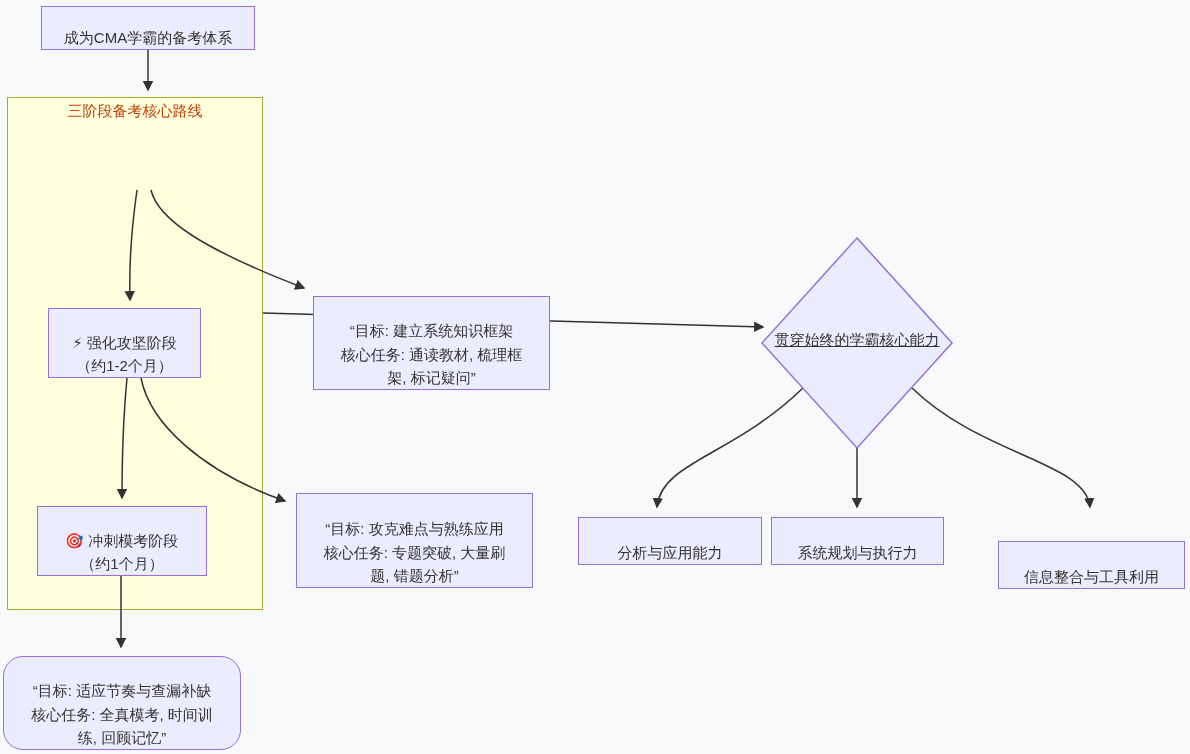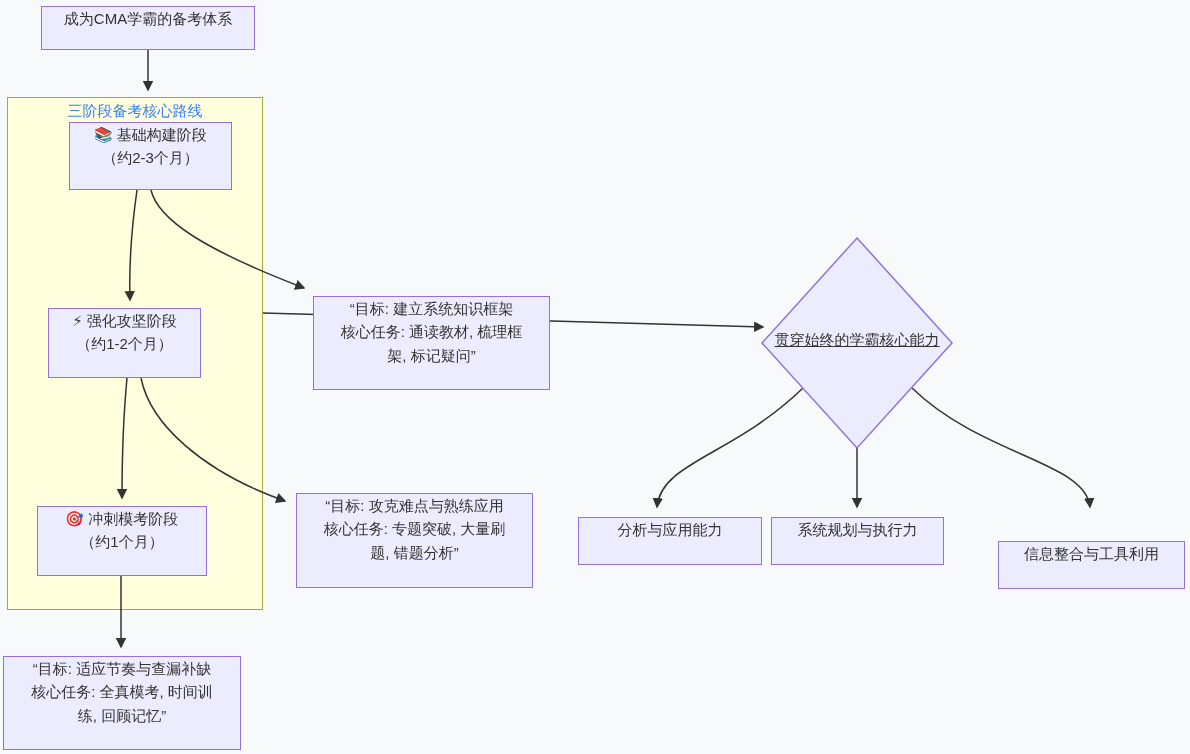--- a/index.html
+++ b/index.html
@@ -7,38 +7,38 @@
     position:relative; width:1190px; height:754px; overflow:hidden;
     background:#F8F9FA; color:#333333;
     font-family:"Liberation Sans","DejaVu Sans",sans-serif;
     font-size:15px;
   }
   .cluster {
     position:absolute; left:7px; top:97px; width:256px; height:513px;
     background:#FFFFDE; border:1px solid #AAAA33; box-sizing:border-box; z-index:1;
   }
   .cluster-label {
-    position:absolute; top:4px; left:0; width:100%; text-align:center; color:#3b82f6;
+    position:absolute; top:4px; left:0; width:100%; text-align:center; color:#c2410c;
   }
   svg.edges { position:absolute; left:0; top:0; z-index:2; }
   .edge { stroke:#333333; stroke-width:1.5; fill:none; }
   .diamond-shape { fill:#ECECFF; stroke:#9370DB; stroke-width:1.5; }
   .node {
     position:absolute; background:#ECECFF; border:1px solid #9370DB;
     box-sizing:border-box; z-index:3;
-    display:flex; flex-direction:column; align-items:center; justify-content:flex-start;
+    display:flex; flex-direction:column; align-items:center; justify-content:flex-end;
     text-align:center; line-height:1.55;
   }
   .node-root   { left:41px;  top:6px;   width:214px; height:44px; }
   .stage-1     { left:69px;  top:122px; width:163px; height:68px; }
   .stage-2     { left:48px;  top:308px; width:153px; height:70px; }
   .stage-3     { left:37px;  top:506px; width:170px; height:70px; }
   .detail-1    { left:313px; top:296px; width:237px; height:94px; }
   .detail-2    { left:296px; top:493px; width:237px; height:95px; }
-  .detail-3    { left:3px;   top:656px; width:238px; height:94px; }
+  .detail-3    { left:3px;   top:656px; width:238px; height:94px;border-radius:20px; }
   .ability-1   { left:578px; top:517px; width:184px; height:48px; }
   .ability-2   { left:771px; top:517px; width:173px; height:48px; }
   .ability-3   { left:998px; top:517px; width:187px; height:48px;margin-top:24px; }
   .detail-line { display:block; }
   .diamond-label {
     position:absolute; left:757px; top:331px; width:200px; text-align:center;
     z-index:3; color:#333333;text-decoration:underline;
   }
   .stage-title { white-space:nowrap; }
   .icon { margin-right:4px; }
@@ -68,24 +68,20 @@
     <path class="edge" d="M 803 388 C 733 456, 661 462, 657 507" marker-end="url(#arrow)"></path>
     <path class="edge" d="M 857 448 L 857 507" marker-end="url(#arrow)"></path>
     <path class="edge" d="M 912 388 C 982 456, 1086 462, 1090 507" marker-end="url(#arrow)"></path>
     <polygon class="diamond-shape" points="857,238 952,343 857,448 762,343"></polygon>
   </svg>
 
   <div class="node node-root">
     <span>成为CMA学霸的备考体系</span>
   </div>
 
-  <div class="node stage-1">
-    <span class="stage-title"><span class="icon">📚</span><span>基础构建阶段</span></span>
-    <span>（约2-3个月）</span>
-  </div>
 
   <div class="node stage-2">
     <span class="stage-title"><span class="icon">⚡</span><span>强化攻坚阶段</span></span>
     <span>（约1-2个月）</span>
   </div>
 
   <div class="node stage-3">
     <span class="stage-title"><span class="icon">🎯</span><span>冲刺模考阶段</span></span>
     <span>（约1个月）</span>
   </div>

